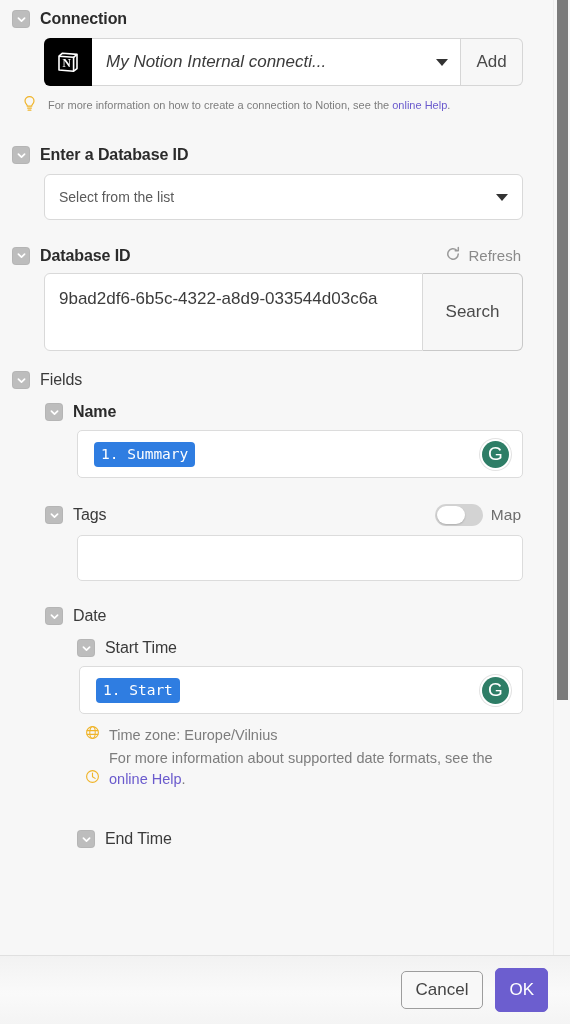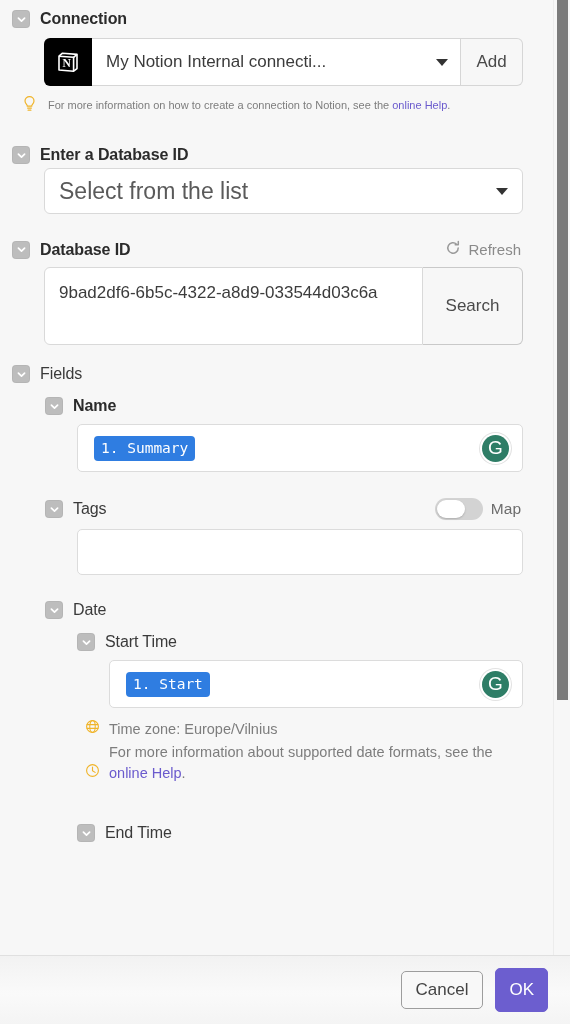--- a/index.html
+++ b/index.html
@@ -93,21 +93,21 @@
     color: #3a3a3a;
   }
 
   
   .lvl0 { padding-left: 12px; }
   .lvl1 { padding-left: 45px; }
   .lvl2 { padding-left: 77px; }
 
   .field-wrap0 { padding-left: 44px; padding-right: 30px; }
   .field-wrap1 { padding-left: 77px; padding-right: 30px; text-align: right; }
-  .field-wrap2 { padding-left: 109px; padding-right: 30px; }
+  .field-wrap2 { padding-left: 79px; padding-right: 30px; }
 
   
   .combo-line {
     display: flex;
     align-items: stretch;
     margin-top: 10px;
   }
   .notion-logo {
     width: 48px;
     height: 48px;
@@ -124,20 +124,21 @@
     background: #ffffff;
     border: 1px solid #d6d6d6;
     border-left: none;
     display: flex;
     align-items: center;
     padding: 0 12px 0 14px;
     box-sizing: border-box;
     font-size: 17px;
     color: #3b3b3b;
     justify-content: space-between;
+    font-style: italic;
   }
   .add-btn {
     width: 62px;
     height: 48px;
     background: #f7f7f7;
     border: 1px solid #d6d6d6;
     border-left: none;
     border-radius: 0 6px 6px 0;
     display: flex;
     align-items: center;
@@ -165,31 +166,31 @@
     text-align: left;
   }
   .hint-text { flex: 1 1 auto; }
   .link {
     color: #6a5acd;
     text-decoration: none;
   }
 
   
   .select-box {
-    margin-top: 4px;
+    margin-top: 10px;
     height: 46px;
     background: #ffffff;
     border: 1px solid #d9d9d9;
     border-radius: 6px;
     display: flex;
     align-items: center;
     justify-content: space-between;
     padding: 0 14px;
     box-sizing: border-box;
-    font-size: 23px;
+    font-size: 14px;
     color: #5a5a5a;
   }
 
   .caret {
     width: 0; height: 0;
     border-left: 6px solid transparent;
     border-right: 6px solid transparent;
     border-top: 7px solid #333333;
     flex: 0 0 auto;
   }

